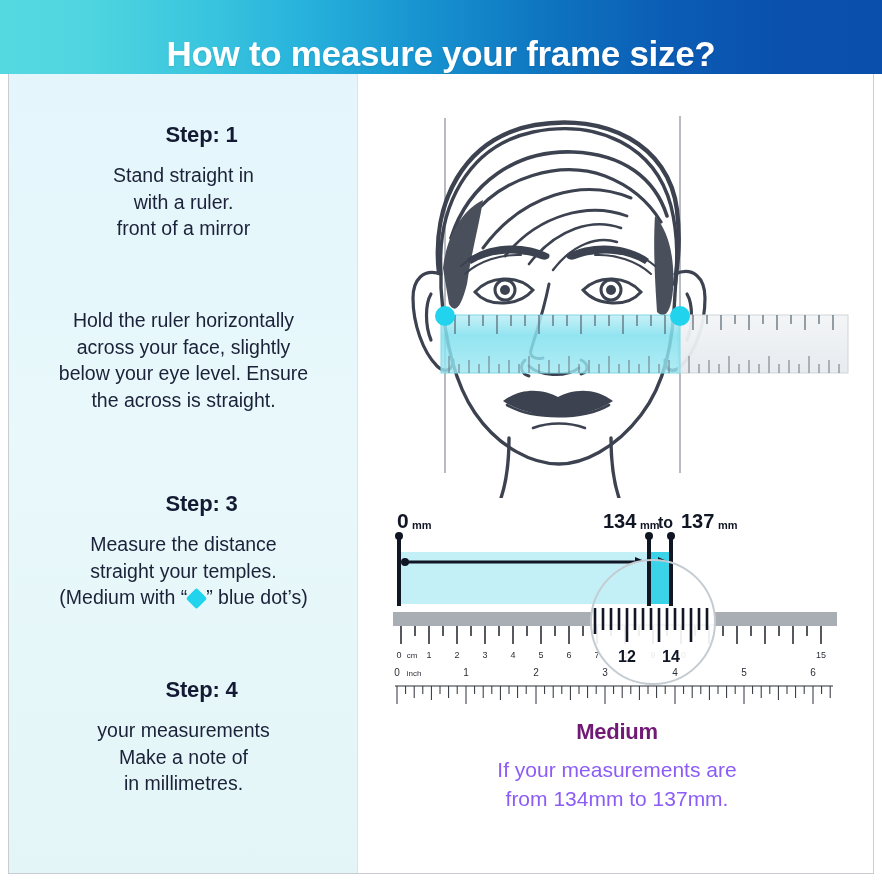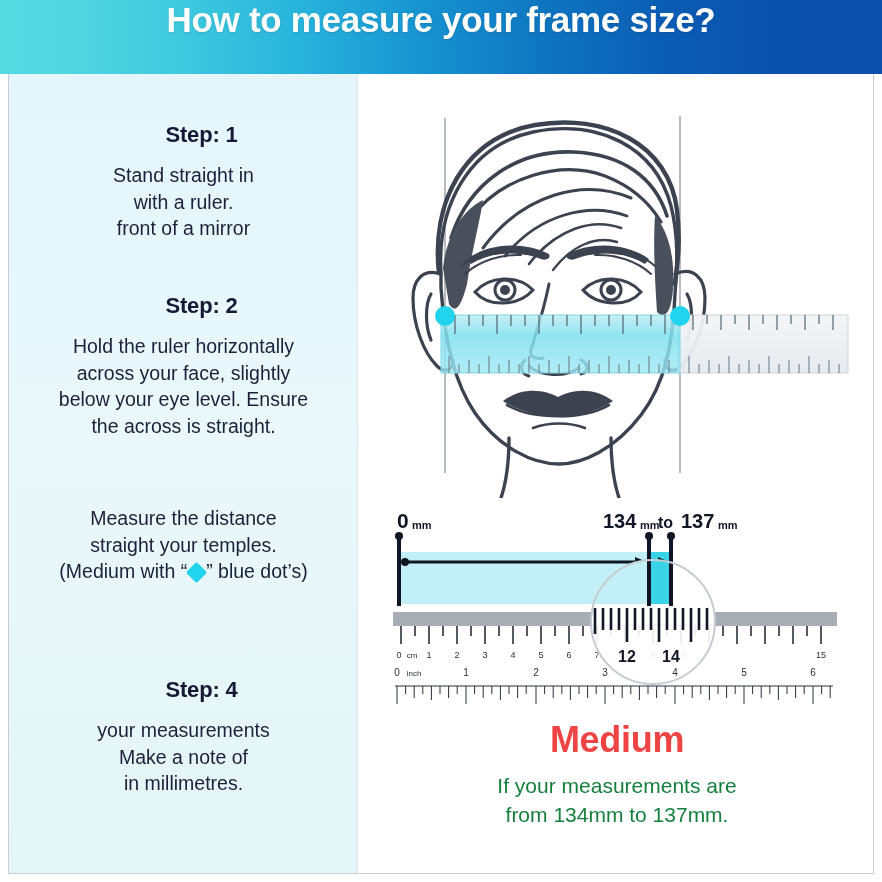--- a/index.html
+++ b/index.html
@@ -18,21 +18,21 @@
   
   .header {
     position: absolute;
     left: 0; top: 0;
     width: 882px; height: 74px;
     background: linear-gradient(90deg,
         #55D9E1 0%, #4FD5E0 10%, #3CC7DF 22%,
         #28B3DC 34%, #1793D0 48%, #0E74C0 62%,
         #0B5CB4 76%, #0A51AD 88%, #0A4FAB 100%);
     display: flex;
-    align-items: flex-start;
+    align-items: flex-end;
     justify-content: center;
   }
   .header-title {
     color: #ffffff;
     font-size: 35px;
     font-weight: 700;
     letter-spacing: -0.3px;
     text-shadow: 0 1px 2px rgba(0,0,0,0.12);
     white-space: nowrap;
   }
@@ -92,28 +92,28 @@
 
   
   .face-wrap { position: absolute; left: 24px; top: 24px; width: 470px; height: 400px; }
 
   
   .measure-wrap { position: absolute; left: 22px; top: 430px; width: 470px; height: 210px; }
 
   
   .result { position: absolute; left: 0; top: 645px; width: 516px; text-align: center; }
   .result-title {
-    color: #ef4444;
-    font-size: 36px;
+    color: #701a75;
+    font-size: 22px;
     font-weight: 700;
     letter-spacing: -0.3px;
   }
   .result-sub {
     margin-top: 10px;
-    color: #15803d;
+    color: #8b5cf6;
     font-size: 21px;
     line-height: 29px;
     padding: 0 40px;
   }
   .result-sub .ln { display: block; }
 </style>
 </head>
 <body>
 
 <div id="page">
@@ -129,30 +129,30 @@
       <div class="step-block" style="top:48px;">
         <div class="step-title">Step: 1</div>
         <div class="step-body">
           <span class="ln">Stand straight in</span>
           <span class="ln">with a ruler.</span>
           <span class="ln">front of a mirror</span>
         </div>
       </div>
 
       <div class="step-block" style="top:219px;">
-        <div class="step-title">Step: 2</div>
         <div class="step-body">
           <span class="ln">Hold the ruler horizontally</span>
           <span class="ln">across your face, slightly</span>
           <span class="ln">below your eye level. Ensure</span>
           <span class="ln">the across is straight.</span>
         </div>
       </div>
 
       <div class="step-block" style="top:417px;">
+        <div class="step-title">Step: 3</div>
         <div class="step-body">
           <span class="ln">Measure the distance</span>
           <span class="ln">straight your temples.</span>
           <span class="ln"><span>(Medium with “</span><span class="diamond-glyph"></span><span>” blue dot’s)</span></span>
         </div>
       </div>
 
       <div class="step-block" style="top:603px;">
         <div class="step-title">Step: 4</div>
         <div class="step-body">

